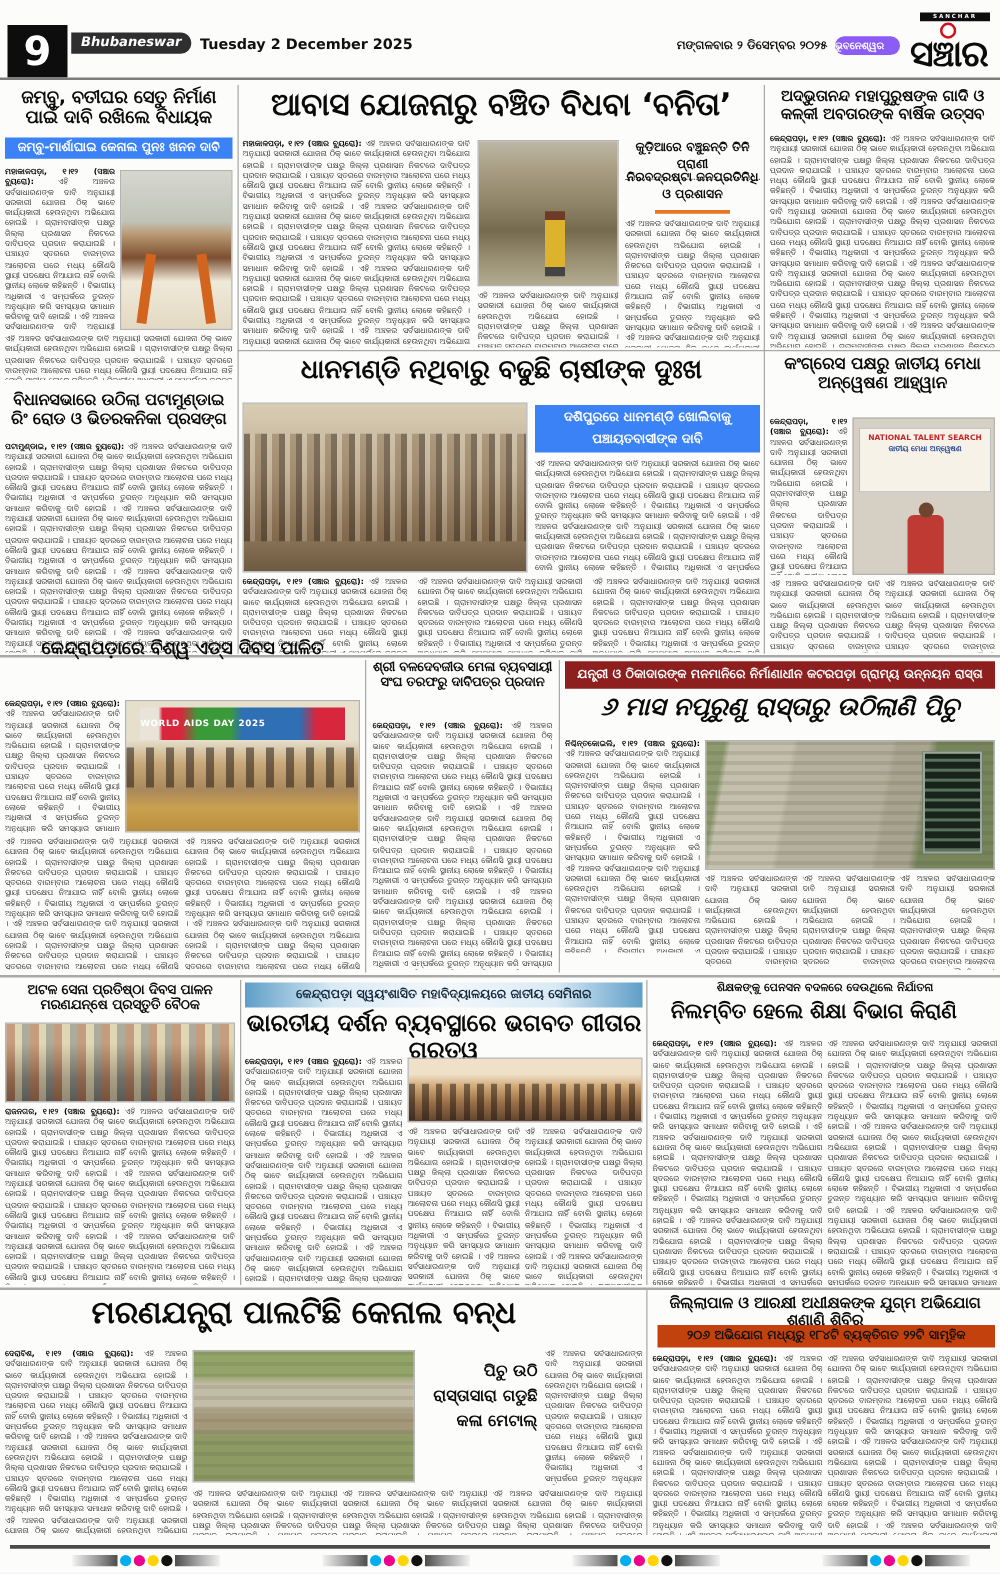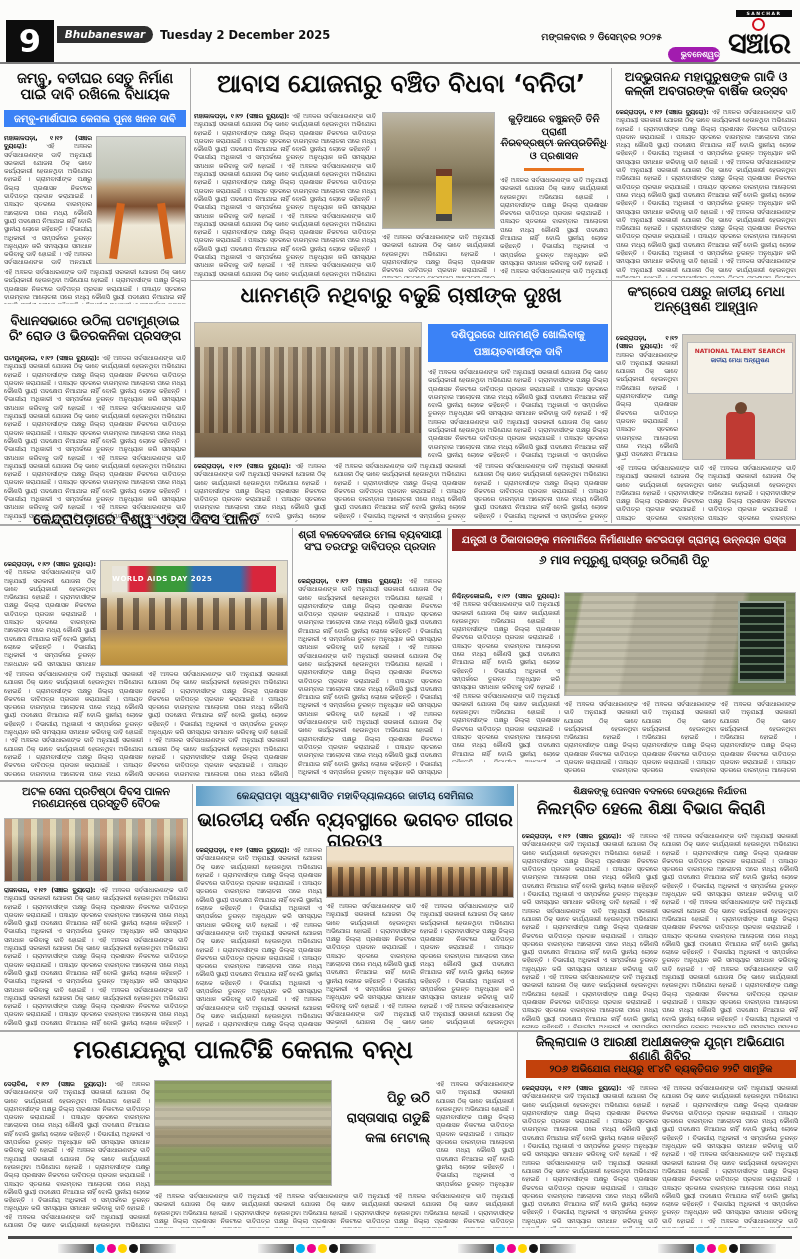--- a/index.html
+++ b/index.html
@@ -20,22 +20,22 @@
   .deck{position:absolute;font-weight:700;text-align:center;color:#0a0a0a;line-height:1.3;}
   .pull{position:absolute;font-weight:800;text-align:center;color:#0a0a0a;}
   
   #pgnum{position:absolute;left:6px;top:20px;width:48px;height:42px;background:#0d0d0d;color:#fff;
          font-size:32px;font-weight:700;text-align:center;line-height:42px;}
   #citybadge{position:absolute;left:57px;top:26px;width:96px;height:17px;background:#2f2f2f;color:#fff;
          font-size:10.5px;font-weight:700;font-style:italic;text-align:center;line-height:17px;
          border-radius:0 9px 9px 0;}
   #date-en{position:absolute;left:160px;top:28px;font-size:11.5px;font-weight:700;}
   #date-or{position:absolute;left:540px;top:31px;width:122px;font-size:9.5px;font-weight:700;text-align:right;}
-  #edbadge{position:absolute;left:668px;top:29px;width:52px;height:15px;background:#a21caf;color:#fff;
-         font-size:8px;font-weight:700;text-align:right;line-height:15px;border-radius:8px;margin-top:18px;}
+  #edbadge{position:absolute;left:668px;top:29px;width:52px;height:15px;background:#8b5cf6;color:#fff;
+         font-size:8px;font-weight:700;text-align:left;line-height:15px;border-radius:8px;}
   #masthead{position:absolute;left:722px;top:10px;width:74px;height:52px;text-align:center;}
   #mast-strip{position:absolute;left:14px;top:0;width:56px;height:7px;background:#0d0d0d;color:#fff;
          font-size:4.5px;font-weight:700;letter-spacing:1.5px;line-height:7px;text-align:center;}
   #mast-ring{position:absolute;left:30px;top:8px;width:9px;height:9px;border:2px solid #d10f1e;border-radius:50%;}
   #mast-word{position:absolute;left:0;top:14px;width:74px;font-size:29px;font-weight:800;letter-spacing:-1px;color:#0b0b0b;line-height:38px;}
   
   .ppl{position:absolute;left:0;width:100%;}
   
   .regs{position:absolute;display:flex;align-items:center;gap:2px;height:10px;}
   .regstrip{width:36px;height:9px;background:linear-gradient(90deg,#f2f2f2,#9b9b9b 55%,#4c4c4c);}
@@ -170,21 +170,21 @@
     <span>ଏହି ଅଞ୍ଚଳର ସର୍ବସାଧାରଣଙ୍କ ଦାବି ଅନୁଯାୟୀ ସରକାରୀ ଯୋଜନା ଠିକ୍ ଭାବେ କାର୍ଯ୍ୟକାରୀ ହେଉନଥିବା ଅଭିଯୋଗ ହୋଇଛି । ଗ୍ରାମବାସୀଙ୍କ ପକ୍ଷରୁ ଜିଲ୍ଲା ପ୍ରଶାସନ ନିକଟରେ ଦାବିପତ୍ର ପ୍ରଦାନ କରାଯାଇଛି । ପଞ୍ଚାୟତ ସ୍ତରରେ ବାରମ୍ବାର ଆଲୋଚନା ପରେ ମଧ୍ୟ କୌଣସି ସ୍ଥାୟୀ ପଦକ୍ଷେପ ନିଆଯାଇ ନାହିଁ ବୋଲି ସ୍ଥାନୀୟ ଲୋକେ କହିଛନ୍ତି । ବିଭାଗୀୟ ଅଧିକାରୀ ଏ ସମ୍ପର୍କରେ ତୁରନ୍ତ ଅନୁଧ୍ୟାନ କରି ସମସ୍ୟାର ସମାଧାନ କରିବାକୁ ଦାବି ହୋଇଛି । ଏହି ଅଞ୍ଚଳର ସର୍ବସାଧାରଣଙ୍କ ଦାବି ଅନୁଯାୟୀ ସରକାରୀ ଯୋଜନା ଠିକ୍ ଭାବେ କାର୍ଯ୍ୟକାରୀ ହେଉନଥିବା ଅଭିଯୋଗ ହୋଇଛି । ଗ୍ରାମବାସୀଙ୍କ ପକ୍ଷରୁ ଜିଲ୍ଲା ପ୍ରଶାସନ ନିକଟରେ ଦାବିପତ୍ର ପ୍ରଦାନ କରାଯାଇଛି । ପଞ୍ଚାୟତ ସ୍ତରରେ ବାରମ୍ବାର ଆଲୋଚନା ପରେ ମଧ୍ୟ କୌଣସି ସ୍ଥାୟୀ ପଦକ୍ଷେପ ନିଆଯାଇ ନାହିଁ ବୋଲି ସ୍ଥାନୀୟ ଲୋକେ କହିଛନ୍ତି । ବିଭାଗୀୟ ଅଧିକାରୀ ଏ ସମ୍ପର୍କରେ ତୁରନ୍ତ ଅନୁଧ୍ୟାନ କରି ସମସ୍ୟାର ସମାଧାନ କରିବାକୁ ଦାବି ହୋଇଛି । ଏହି ଅଞ୍ଚଳର ସର୍ବସାଧାରଣଙ୍କ ଦାବି ଅନୁଯାୟୀ ସରକାରୀ ଯୋଜନା ଠିକ୍ ଭାବେ କାର୍ଯ୍ୟକାରୀ ହେଉନଥିବା ଅଭିଯୋଗ ହୋଇଛି । ଗ୍ରାମବାସୀଙ୍କ ପକ୍ଷରୁ ଜିଲ୍ଲା ପ୍ରଶାସନ ନିକଟରେ ଦାବିପତ୍ର ପ୍ରଦାନ କରାଯାଇଛି । ପଞ୍ଚାୟତ ସ୍ତରରେ ବାରମ୍ବାର ଆଲୋଚନା ପରେ ମଧ୍ୟ କୌଣସି ସ୍ଥାୟୀ ପଦକ୍ଷେପ ନିଆଯାଇ ନାହିଁ ବୋଲି ସ୍ଥାନୀୟ ଲୋକେ କହିଛନ୍ତି । ବିଭାଗୀୟ ଅଧିକାରୀ ଏ ସମ୍ପର୍କରେ ତୁରନ୍ତ ଅନୁଧ୍ୟାନ କରି ସମସ୍ୟାର ସମାଧାନ କରିବାକୁ ଦାବି ହୋଇଛି । ଏହି ଅଞ୍ଚଳର ସର୍ବସାଧାରଣଙ୍କ ଦାବି ଅନୁଯାୟୀ ସରକାରୀ ଯୋଜନା ଠିକ୍ ଭାବେ କାର୍ଯ୍ୟକାରୀ ହେଉନଥିବା ଅଭିଯୋଗ ହୋଇଛି । ଗ୍ରାମବାସୀଙ୍କ ପକ୍ଷରୁ ଜିଲ୍ଲା ପ୍ରଶାସନ ନିକଟରେ ଦାବିପତ୍ର ପ୍ରଦାନ କରାଯାଇଛି । ପଞ୍ଚାୟତ ସ୍ତରରେ ବାରମ୍ବାର ଆଲୋଚନା ପରେ ମଧ୍ୟ କୌଣସି ସ୍ଥାୟୀ ପଦକ୍ଷେପ ନିଆଯାଇ ନାହିଁ ବୋଲି ସ୍ଥାନୀୟ ଲୋକେ କହିଛନ୍ତି । ବିଭାଗୀୟ ଅଧିକାରୀ ଏ ସମ୍ପର୍କରେ ତୁରନ୍ତ ଅନୁଧ୍ୟାନ କରି ସମସ୍ୟାର ସମାଧାନ କରିବାକୁ ଦାବି ହୋଇଛି ।</span>
   </div>
 
   <div class="hl" style="left:298px;top:529px;width:144px;font-size:10.5px;">ଶ୍ରୀ ବଳଦେବଜୀଉ ମେଳା ବ୍ୟବସାୟୀ ସଂଘ ତରଫରୁ ଦାବିପତ୍ର ପ୍ରଦାନ</div>
   <div class="bt" style="left:298px;top:577px;width:144px;height:199px;">
     <span class="byl">କେନ୍ଦ୍ରାପଡ଼ା, ୧।୧୨ (ସଞ୍ଚାର ବ୍ୟୁରୋ):</span>
     <span>ଏହି ଅଞ୍ଚଳର ସର୍ବସାଧାରଣଙ୍କ ଦାବି ଅନୁଯାୟୀ ସରକାରୀ ଯୋଜନା ଠିକ୍ ଭାବେ କାର୍ଯ୍ୟକାରୀ ହେଉନଥିବା ଅଭିଯୋଗ ହୋଇଛି । ଗ୍ରାମବାସୀଙ୍କ ପକ୍ଷରୁ ଜିଲ୍ଲା ପ୍ରଶାସନ ନିକଟରେ ଦାବିପତ୍ର ପ୍ରଦାନ କରାଯାଇଛି । ପଞ୍ଚାୟତ ସ୍ତରରେ ବାରମ୍ବାର ଆଲୋଚନା ପରେ ମଧ୍ୟ କୌଣସି ସ୍ଥାୟୀ ପଦକ୍ଷେପ ନିଆଯାଇ ନାହିଁ ବୋଲି ସ୍ଥାନୀୟ ଲୋକେ କହିଛନ୍ତି । ବିଭାଗୀୟ ଅଧିକାରୀ ଏ ସମ୍ପର୍କରେ ତୁରନ୍ତ ଅନୁଧ୍ୟାନ କରି ସମସ୍ୟାର ସମାଧାନ କରିବାକୁ ଦାବି ହୋଇଛି । ଏହି ଅଞ୍ଚଳର ସର୍ବସାଧାରଣଙ୍କ ଦାବି ଅନୁଯାୟୀ ସରକାରୀ ଯୋଜନା ଠିକ୍ ଭାବେ କାର୍ଯ୍ୟକାରୀ ହେଉନଥିବା ଅଭିଯୋଗ ହୋଇଛି । ଗ୍ରାମବାସୀଙ୍କ ପକ୍ଷରୁ ଜିଲ୍ଲା ପ୍ରଶାସନ ନିକଟରେ ଦାବିପତ୍ର ପ୍ରଦାନ କରାଯାଇଛି । ପଞ୍ଚାୟତ ସ୍ତରରେ ବାରମ୍ବାର ଆଲୋଚନା ପରେ ମଧ୍ୟ କୌଣସି ସ୍ଥାୟୀ ପଦକ୍ଷେପ ନିଆଯାଇ ନାହିଁ ବୋଲି ସ୍ଥାନୀୟ ଲୋକେ କହିଛନ୍ତି । ବିଭାଗୀୟ ଅଧିକାରୀ ଏ ସମ୍ପର୍କରେ ତୁରନ୍ତ ଅନୁଧ୍ୟାନ କରି ସମସ୍ୟାର ସମାଧାନ କରିବାକୁ ଦାବି ହୋଇଛି । ଏହି ଅଞ୍ଚଳର ସର୍ବସାଧାରଣଙ୍କ ଦାବି ଅନୁଯାୟୀ ସରକାରୀ ଯୋଜନା ଠିକ୍ ଭାବେ କାର୍ଯ୍ୟକାରୀ ହେଉନଥିବା ଅଭିଯୋଗ ହୋଇଛି । ଗ୍ରାମବାସୀଙ୍କ ପକ୍ଷରୁ ଜିଲ୍ଲା ପ୍ରଶାସନ ନିକଟରେ ଦାବିପତ୍ର ପ୍ରଦାନ କରାଯାଇଛି । ପଞ୍ଚାୟତ ସ୍ତରରେ ବାରମ୍ବାର ଆଲୋଚନା ପରେ ମଧ୍ୟ କୌଣସି ସ୍ଥାୟୀ ପଦକ୍ଷେପ ନିଆଯାଇ ନାହିଁ ବୋଲି ସ୍ଥାନୀୟ ଲୋକେ କହିଛନ୍ତି । ବିଭାଗୀୟ ଅଧିକାରୀ ଏ ସମ୍ପର୍କରେ ତୁରନ୍ତ ଅନୁଧ୍ୟାନ କରି ସମସ୍ୟାର ସମାଧାନ କରିବାକୁ ଦାବି ହୋଇଛି । ଏହି ଅଞ୍ଚଳର ସର୍ବସାଧାରଣଙ୍କ ଦାବି ଅନୁଯାୟୀ ସରକାରୀ ଯୋଜନା ଠିକ୍ ଭାବେ କାର୍ଯ୍ୟକାରୀ ହେଉନଥିବା ଅଭିଯୋଗ ହୋଇଛି । ଗ୍ରାମବାସୀଙ୍କ ପକ୍ଷରୁ ଜିଲ୍ଲା ପ୍ରଶାସନ ନିକଟରେ ଦାବିପତ୍ର ପ୍ରଦାନ କରାଯାଇଛି । ପଞ୍ଚାୟତ ସ୍ତରରେ ବାରମ୍ବାର ଆଲୋଚନା ପରେ ମଧ୍ୟ କୌଣସି ସ୍ଥାୟୀ ପଦକ୍ଷେପ ନିଆଯାଇ ନାହିଁ ବୋଲି ସ୍ଥାନୀୟ ଲୋକେ କହିଛନ୍ତି । ବିଭାଗୀୟ ଅଧିକାରୀ ଏ ସମ୍ପର୍କରେ ତୁରନ୍ତ ଅନୁଧ୍ୟାନ କରି ସମସ୍ୟାର ସମାଧାନ କରିବାକୁ ଦାବି ହୋଇଛି । ଏହି ଅଞ୍ଚଳର ସର୍ବସାଧାରଣଙ୍କ ଦାବି ଅନୁଯାୟୀ ସରକାରୀ ଯୋଜନା ଠିକ୍ ଭାବେ କାର୍ଯ୍ୟକାରୀ ହେଉନଥିବା ଅଭିଯୋଗ ହୋଇଛି । ଗ୍ରାମବାସୀଙ୍କ ପକ୍ଷରୁ ଜିଲ୍ଲା ପ୍ରଶାସନ ନିକଟରେ ଦାବିପତ୍ର ପ୍ରଦାନ କରାଯାଇଛି । ପଞ୍ଚାୟତ ସ୍ତରରେ ବାରମ୍ବାର ଆଲୋଚନା ପରେ ମଧ୍ୟ କୌଣସି ସ୍ଥାୟୀ ପଦକ୍ଷେପ ନିଆଯାଇ ନାହିଁ ବୋଲି ସ୍ଥାନୀୟ ଲୋକେ କହିଛନ୍ତି । ବିଭାଗୀୟ ଅଧିକାରୀ ଏ ସମ୍ପର୍କରେ ତୁରନ୍ତ ଅନୁଧ୍ୟାନ କରି ସମସ୍ୟାର ସମାଧାନ କରିବାକୁ ଦାବି ହୋଇଛି । ଏହି ଅଞ୍ଚଳର ସର୍ବସାଧାରଣଙ୍କ ଦାବି ଅନୁଯାୟୀ ସରକାରୀ ଯୋଜନା ଠିକ୍ ଭାବେ କାର୍ଯ୍ୟକାରୀ ହେଉନଥିବା ଅଭିଯୋଗ ହୋଇଛି । ଗ୍ରାମବାସୀଙ୍କ ପକ୍ଷରୁ ଜିଲ୍ଲା ପ୍ରଶାସନ ନିକଟରେ ଦାବିପତ୍ର ପ୍ରଦାନ କରାଯାଇଛି । ପଞ୍ଚାୟତ ସ୍ତରରେ ବାରମ୍ବାର ଆଲୋଚନା ପରେ ମଧ୍ୟ କୌଣସି ସ୍ଥାୟୀ ପଦକ୍ଷେପ ନିଆଯାଇ ନାହିଁ ବୋଲି ସ୍ଥାନୀୟ ଲୋକେ କହିଛନ୍ତି । ବିଭାଗୀୟ ଅଧିକାରୀ ଏ ସମ୍ପର୍କରେ ତୁରନ୍ତ ଅନୁଧ୍ୟାନ କରି ସମସ୍ୟାର ସମାଧାନ କରିବାକୁ ଦାବି ହୋଇଛି । ଏହି ଅଞ୍ଚଳର ସର୍ବସାଧାରଣଙ୍କ ଦାବି ଅନୁଯାୟୀ ସରକାରୀ ଯୋଜନା ଠିକ୍ ଭାବେ କାର୍ଯ୍ୟକାରୀ ହେଉନଥିବା ଅଭିଯୋଗ ହୋଇଛି । ଗ୍ରାମବାସୀଙ୍କ ପକ୍ଷରୁ ଜିଲ୍ଲା ପ୍ରଶାସନ ନିକଟରେ ଦାବିପତ୍ର ପ୍ରଦାନ କରାଯାଇଛି । ପଞ୍ଚାୟତ ସ୍ତରରେ ବାରମ୍ବାର ଆଲୋଚନା ପରେ ମଧ୍ୟ କୌଣସି ସ୍ଥାୟୀ ପଦକ୍ଷେପ ନିଆଯାଇ ନାହିଁ ବୋଲି ସ୍ଥାନୀୟ ଲୋକେ କହିଛନ୍ତି । ବିଭାଗୀୟ ଅଧିକାରୀ ଏ ସମ୍ପର୍କରେ ତୁରନ୍ତ ଅନୁଧ୍ୟାନ କରି ସମସ୍ୟାର ସମାଧାନ କରିବାକୁ ଦାବି ହୋଇଛି ।</span>
   </div>
 
   <div class="kicker k-maroon" style="left:452px;top:529px;width:344px;height:22px;font-size:10px;line-height:22px;">ଯନ୍ତ୍ରୀ ଓ ଠିକାଦାରଙ୍କ ମନମାନିରେ ନିର୍ମାଣାଧୀନ କଟରପଡ଼ା ଗ୍ରାମ୍ୟ ଉନ୍ନୟନ ରାସ୍ତା</div>
-  <div class="hl" style="left:452px;top:554px;width:344px;font-size:12px;">୬ ମାସ ନପୂରୁଣୁ ରାସ୍ତାରୁ ଉଠିଲାଣି ପିଚୁ</div>
+  <div class="hl" style="left:452px;top:554px;width:344px;font-size:20px;font-style:italic;">୬ ମାସ ନପୂରୁଣୁ ରାସ୍ତାରୁ ଉଠିଲାଣି ପିଚୁ</div>
   <div class="bt" style="left:452px;top:592px;width:108px;height:170px;">
     <span class="byl">ନିଶ୍ଚିନ୍ତକୋଇଲି, ୧।୧୨ (ସଞ୍ଚାର ବ୍ୟୁରୋ):</span>
     <span>ଏହି ଅଞ୍ଚଳର ସର୍ବସାଧାରଣଙ୍କ ଦାବି ଅନୁଯାୟୀ ସରକାରୀ ଯୋଜନା ଠିକ୍ ଭାବେ କାର୍ଯ୍ୟକାରୀ ହେଉନଥିବା ଅଭିଯୋଗ ହୋଇଛି । ଗ୍ରାମବାସୀଙ୍କ ପକ୍ଷରୁ ଜିଲ୍ଲା ପ୍ରଶାସନ ନିକଟରେ ଦାବିପତ୍ର ପ୍ରଦାନ କରାଯାଇଛି । ପଞ୍ଚାୟତ ସ୍ତରରେ ବାରମ୍ବାର ଆଲୋଚନା ପରେ ମଧ୍ୟ କୌଣସି ସ୍ଥାୟୀ ପଦକ୍ଷେପ ନିଆଯାଇ ନାହିଁ ବୋଲି ସ୍ଥାନୀୟ ଲୋକେ କହିଛନ୍ତି । ବିଭାଗୀୟ ଅଧିକାରୀ ଏ ସମ୍ପର୍କରେ ତୁରନ୍ତ ଅନୁଧ୍ୟାନ କରି ସମସ୍ୟାର ସମାଧାନ କରିବାକୁ ଦାବି ହୋଇଛି । ଏହି ଅଞ୍ଚଳର ସର୍ବସାଧାରଣଙ୍କ ଦାବି ଅନୁଯାୟୀ ସରକାରୀ ଯୋଜନା ଠିକ୍ ଭାବେ କାର୍ଯ୍ୟକାରୀ ହେଉନଥିବା ଅଭିଯୋଗ ହୋଇଛି । ଗ୍ରାମବାସୀଙ୍କ ପକ୍ଷରୁ ଜିଲ୍ଲା ପ୍ରଶାସନ ନିକଟରେ ଦାବିପତ୍ର ପ୍ରଦାନ କରାଯାଇଛି । ପଞ୍ଚାୟତ ସ୍ତରରେ ବାରମ୍ବାର ଆଲୋଚନା ପରେ ମଧ୍ୟ କୌଣସି ସ୍ଥାୟୀ ପଦକ୍ଷେପ ନିଆଯାଇ ନାହିଁ ବୋଲି ସ୍ଥାନୀୟ ଲୋକେ କହିଛନ୍ତି । ବିଭାଗୀୟ ଅଧିକାରୀ ଏ ସମ୍ପର୍କରେ ତୁରନ୍ତ ଅନୁଧ୍ୟାନ କରି ସମସ୍ୟାର ସମାଧାନ କରିବାକୁ ଦାବି ହୋଇଛି । ଏହି ଅଞ୍ଚଳର ସର୍ବସାଧାରଣଙ୍କ ଦାବି ଅନୁଯାୟୀ ସରକାରୀ ଯୋଜନା ଠିକ୍ ଭାବେ କାର୍ଯ୍ୟକାରୀ ହେଉନଥିବା ଅଭିଯୋଗ ହୋଇଛି । ଗ୍ରାମବାସୀଙ୍କ ପକ୍ଷରୁ ଜିଲ୍ଲା ପ୍ରଶାସନ ନିକଟରେ ଦାବିପତ୍ର ପ୍ରଦାନ କରାଯାଇଛି । ପଞ୍ଚାୟତ ସ୍ତରରେ ବାରମ୍ବାର ଆଲୋଚନା ପରେ ମଧ୍ୟ କୌଣସି ସ୍ଥାୟୀ ପଦକ୍ଷେପ ନିଆଯାଇ ନାହିଁ ବୋଲି ସ୍ଥାନୀୟ ଲୋକେ କହିଛନ୍ତି । ବିଭାଗୀୟ ଅଧିକାରୀ ଏ ସମ୍ପର୍କରେ ତୁରନ୍ତ ଅନୁଧ୍ୟାନ କରି ସମସ୍ୟାର ସମାଧାନ କରିବାକୁ ଦାବି ହୋଇଛି । ଏହି ଅଞ୍ଚଳର ସର୍ବସାଧାରଣଙ୍କ ଦାବି ଅନୁଯାୟୀ ସରକାରୀ ଯୋଜନା ଠିକ୍ ଭାବେ କାର୍ଯ୍ୟକାରୀ ହେଉନଥିବା ଅଭିଯୋଗ ହୋଇଛି । ଗ୍ରାମବାସୀଙ୍କ ପକ୍ଷରୁ ଜିଲ୍ଲା ପ୍ରଶାସନ ନିକଟରେ ଦାବିପତ୍ର ପ୍ରଦାନ କରାଯାଇଛି । ପଞ୍ଚାୟତ ସ୍ତରରେ ବାରମ୍ବାର ଆଲୋଚନା ପରେ ମଧ୍ୟ କୌଣସି ସ୍ଥାୟୀ ପଦକ୍ଷେପ ନିଆଯାଇ ନାହିଁ ବୋଲି ସ୍ଥାନୀୟ ଲୋକେ କହିଛନ୍ତି । ବିଭାଗୀୟ ଅଧିକାରୀ ଏ ସମ୍ପର୍କରେ ତୁରନ୍ତ ଅନୁଧ୍ୟାନ କରି ସମସ୍ୟାର ସମାଧାନ କରିବାକୁ ଦାବି ହୋଇଛି । ଏହି ଅଞ୍ଚଳର ସର୍ବସାଧାରଣଙ୍କ ଦାବି ଅନୁଯାୟୀ ସରକାରୀ ଯୋଜନା ଠିକ୍ ଭାବେ କାର୍ଯ୍ୟକାରୀ ହେଉନଥିବା ଅଭିଯୋଗ ହୋଇଛି । ଗ୍ରାମବାସୀଙ୍କ ପକ୍ଷରୁ ଜିଲ୍ଲା ପ୍ରଶାସନ ନିକଟରେ ଦାବିପତ୍ର ପ୍ରଦାନ କରାଯାଇଛି । ପଞ୍ଚାୟତ ସ୍ତରରେ ବାରମ୍ବାର ଆଲୋଚନା ପରେ ମଧ୍ୟ କୌଣସି ସ୍ଥାୟୀ ପଦକ୍ଷେପ ନିଆଯାଇ ନାହିଁ ବୋଲି ସ୍ଥାନୀୟ ଲୋକେ କହିଛନ୍ତି । ବିଭାଗୀୟ ଅଧିକାରୀ ଏ ସମ୍ପର୍କରେ ତୁରନ୍ତ ଅନୁଧ୍ୟାନ କରି ସମସ୍ୟାର ସମାଧାନ କରିବାକୁ ଦାବି ହୋଇଛି ।</span>
   </div>
   <div class="photo" style="left:564px;top:592px;width:232px;height:104px;background:repeating-linear-gradient(180deg,rgba(70,70,60,.14) 0 3px,transparent 3px 8px),linear-gradient(100deg,#8e9a6e 0 6%,#c4c0ac 8% 28%,#b4b09c 30% 60%,#a8a48e 62% 72%,#77855a 75% 100%);">
     <div class="abs" style="right:4%;top:8%;width:21%;height:80%;background:repeating-linear-gradient(180deg,rgba(170,210,170,.45) 4px 6px,transparent 6px 12px),#18231c;border:2px solid #9aa79a;box-sizing:border-box;"></div>
   </div>
   <div class="bt" style="left:564px;top:700px;width:74px;height:76px;">
     <span>ଏହି ଅଞ୍ଚଳର ସର୍ବସାଧାରଣଙ୍କ ଦାବି ଅନୁଯାୟୀ ସରକାରୀ ଯୋଜନା ଠିକ୍ ଭାବେ କାର୍ଯ୍ୟକାରୀ ହେଉନଥିବା ଅଭିଯୋଗ ହୋଇଛି । ଗ୍ରାମବାସୀଙ୍କ ପକ୍ଷରୁ ଜିଲ୍ଲା ପ୍ରଶାସନ ନିକଟରେ ଦାବିପତ୍ର ପ୍ରଦାନ କରାଯାଇଛି । ପଞ୍ଚାୟତ ସ୍ତରରେ ବାରମ୍ବାର ଆଲୋଚନା ପରେ ମଧ୍ୟ କୌଣସି ସ୍ଥାୟୀ ପଦକ୍ଷେପ ନିଆଯାଇ ନାହିଁ ବୋଲି ସ୍ଥାନୀୟ ଲୋକେ କହିଛନ୍ତି । ବିଭାଗୀୟ ଅଧିକାରୀ ଏ ସମ୍ପର୍କରେ ତୁରନ୍ତ ଅନୁଧ୍ୟାନ କରି ସମସ୍ୟାର ସମାଧାନ କରିବାକୁ ଦାବି ହୋଇଛି । ଏହି ଅଞ୍ଚଳର ସର୍ବସାଧାରଣଙ୍କ ଦାବି ଅନୁଯାୟୀ ସରକାରୀ ଯୋଜନା ଠିକ୍ ଭାବେ କାର୍ଯ୍ୟକାରୀ ହେଉନଥିବା ଅଭିଯୋଗ ହୋଇଛି । ଗ୍ରାମବାସୀଙ୍କ ପକ୍ଷରୁ ଜିଲ୍ଲା ପ୍ରଶାସନ ନିକଟରେ ଦାବିପତ୍ର ପ୍ରଦାନ କରାଯାଇଛି । ପଞ୍ଚାୟତ ସ୍ତରରେ ବାରମ୍ବାର ଆଲୋଚନା ପରେ ମଧ୍ୟ କୌଣସି ସ୍ଥାୟୀ ପଦକ୍ଷେପ ନିଆଯାଇ ନାହିଁ ବୋଲି ସ୍ଥାନୀୟ ଲୋକେ କହିଛନ୍ତି । ବିଭାଗୀୟ ଅଧିକାରୀ ଏ ସମ୍ପର୍କରେ ତୁରନ୍ତ ଅନୁଧ୍ୟାନ କରି ସମସ୍ୟାର ସମାଧାନ କରିବାକୁ ଦାବି ହୋଇଛି । ଏହି ଅଞ୍ଚଳର ସର୍ବସାଧାରଣଙ୍କ ଦାବି ଅନୁଯାୟୀ ସରକାରୀ ଯୋଜନା ଠିକ୍ ଭାବେ କାର୍ଯ୍ୟକାରୀ ହେଉନଥିବା ଅଭିଯୋଗ ହୋଇଛି । ଗ୍ରାମବାସୀଙ୍କ ପକ୍ଷରୁ ଜିଲ୍ଲା ପ୍ରଶାସନ ନିକଟରେ ଦାବିପତ୍ର ପ୍ରଦାନ କରାଯାଇଛି । ପଞ୍ଚାୟତ ସ୍ତରରେ ବାରମ୍ବାର ଆଲୋଚନା ପରେ ମଧ୍ୟ କୌଣସି ସ୍ଥାୟୀ ପଦକ୍ଷେପ ନିଆଯାଇ ନାହିଁ ବୋଲି ସ୍ଥାନୀୟ ଲୋକେ କହିଛନ୍ତି । ବିଭାଗୀୟ ଅଧିକାରୀ ଏ ସମ୍ପର୍କରେ ତୁରନ୍ତ ଅନୁଧ୍ୟାନ କରି ସମସ୍ୟାର ସମାଧାନ କରିବାକୁ ଦାବି ହୋଇଛି ।</span>
   </div>

